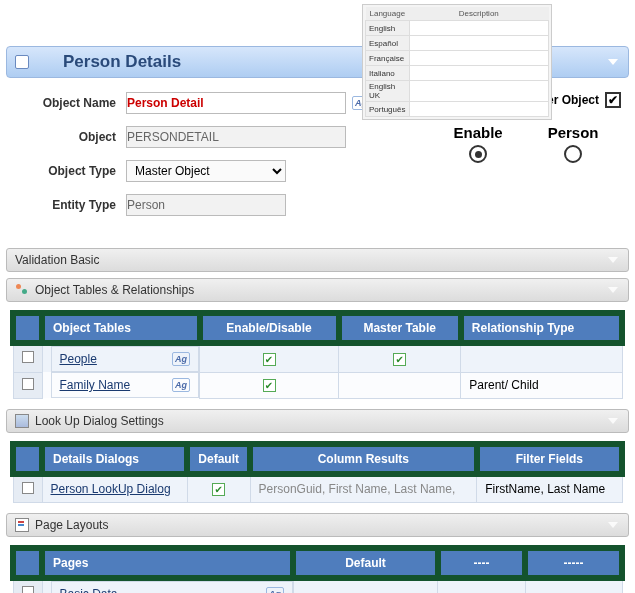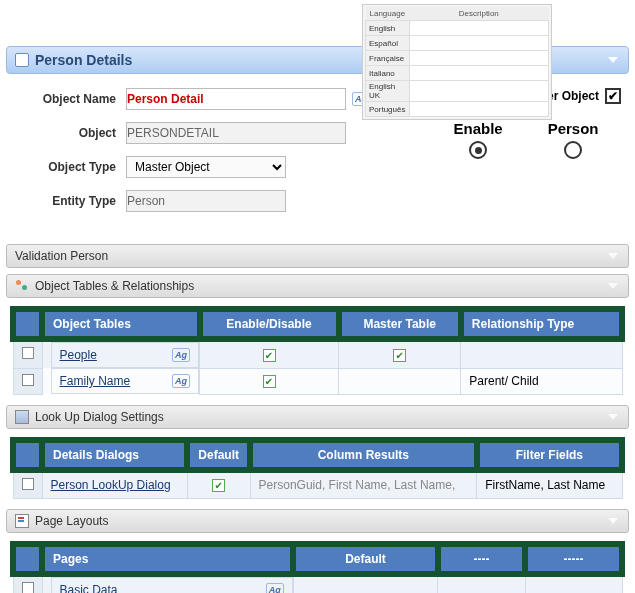--- a/index.html
+++ b/index.html
@@ -58,21 +58,22 @@
   padding: 5px 8px;
   display: flex;
   align-items: center;
   gap: 6px;
   position: relative;
   margin-top: 40px;
 }
 .panel-hdr .title {
   color: #2a4a7a;
   font-weight: 600;
-  font-size: 14px;
+  font-size: 17px;
+  margin-left: 28px;
 }
 .expand-arrow {
   position: absolute;
   right: 10px;
   width: 0; height: 0;
   border-left: 5px solid transparent;
   border-right: 5px solid transparent;
   border-top: 6px solid #fff;
 }
 .icon-sq {
@@ -352,21 +353,21 @@
       </div>
       <div class="radio-col">
         <span class="rlabel">Person</span>
         <span class="radio"></span>
       </div>
     </div>
   </div>
 </div>
 
 <div class="section-hdr">
-  <span class="title">Validation Person</span>
+  <span class="title">Validation Basic</span>
   <span class="expand-arrow"></span>
 </div>
 
 <div class="section-hdr" style="">
   <span class="icon-color"></span>
   <span class="title">Object Tables &amp; Relationships</span>
   <span class="expand-arrow"></span>
 </div>
 <div class="tbl-wrap">
   <table class="data">

